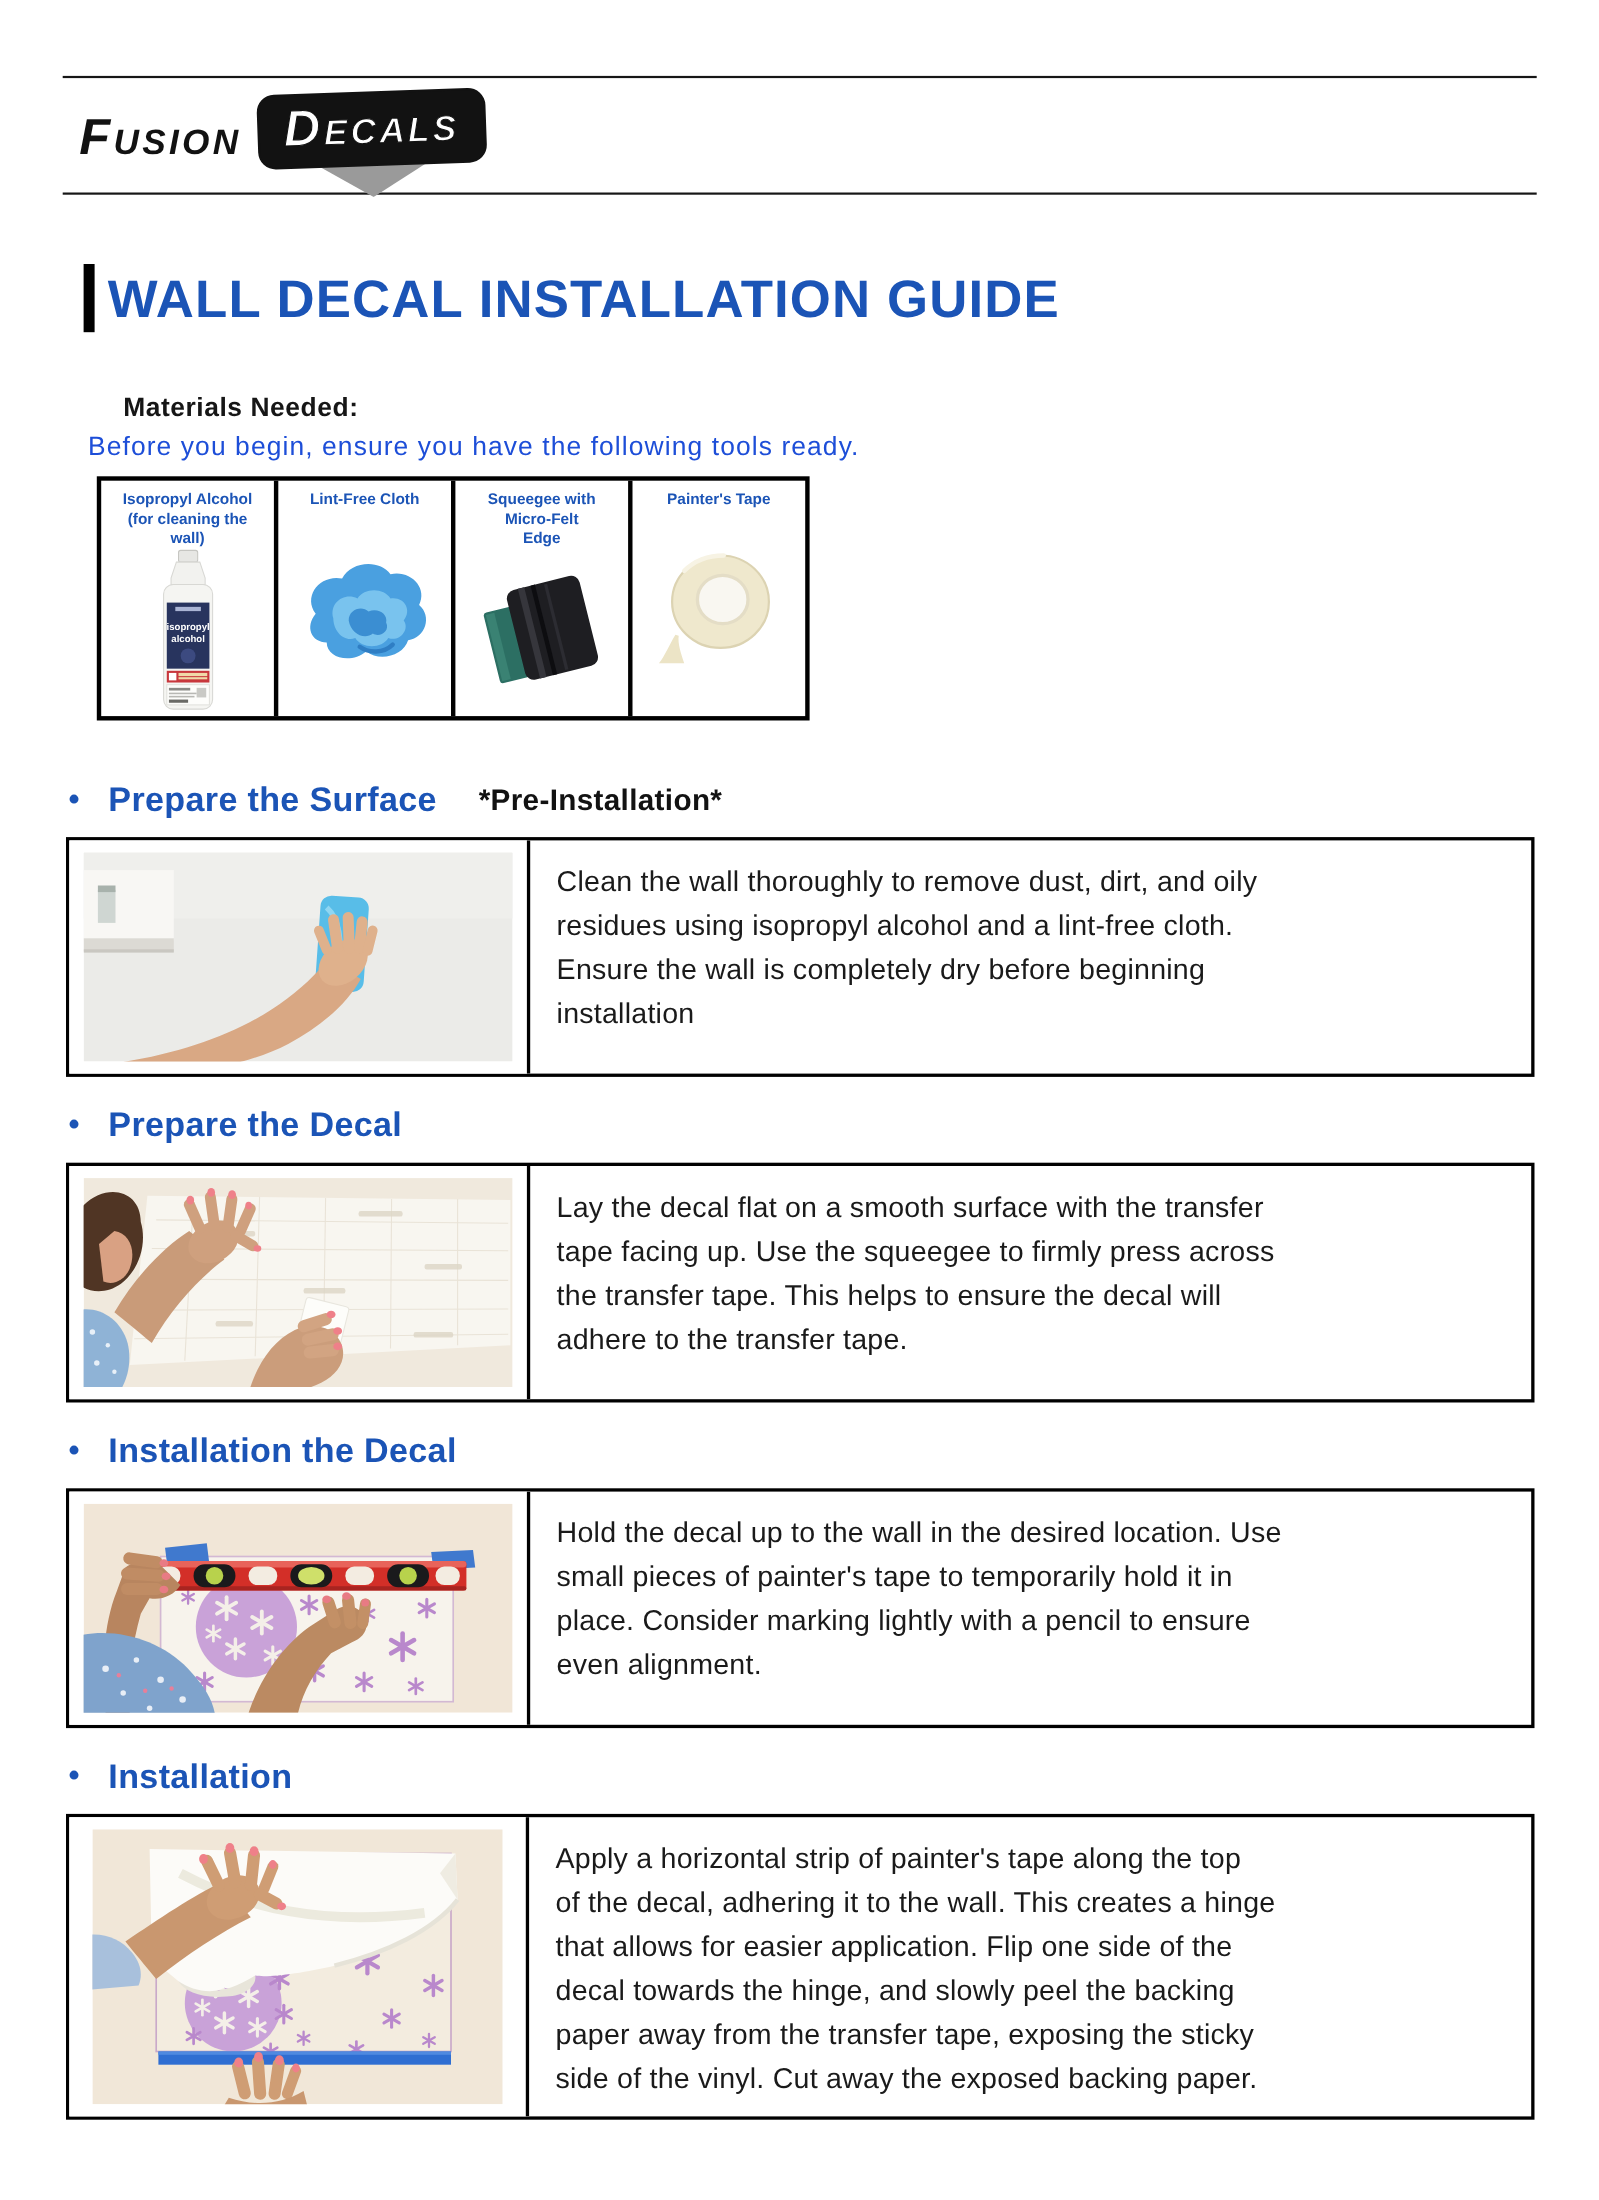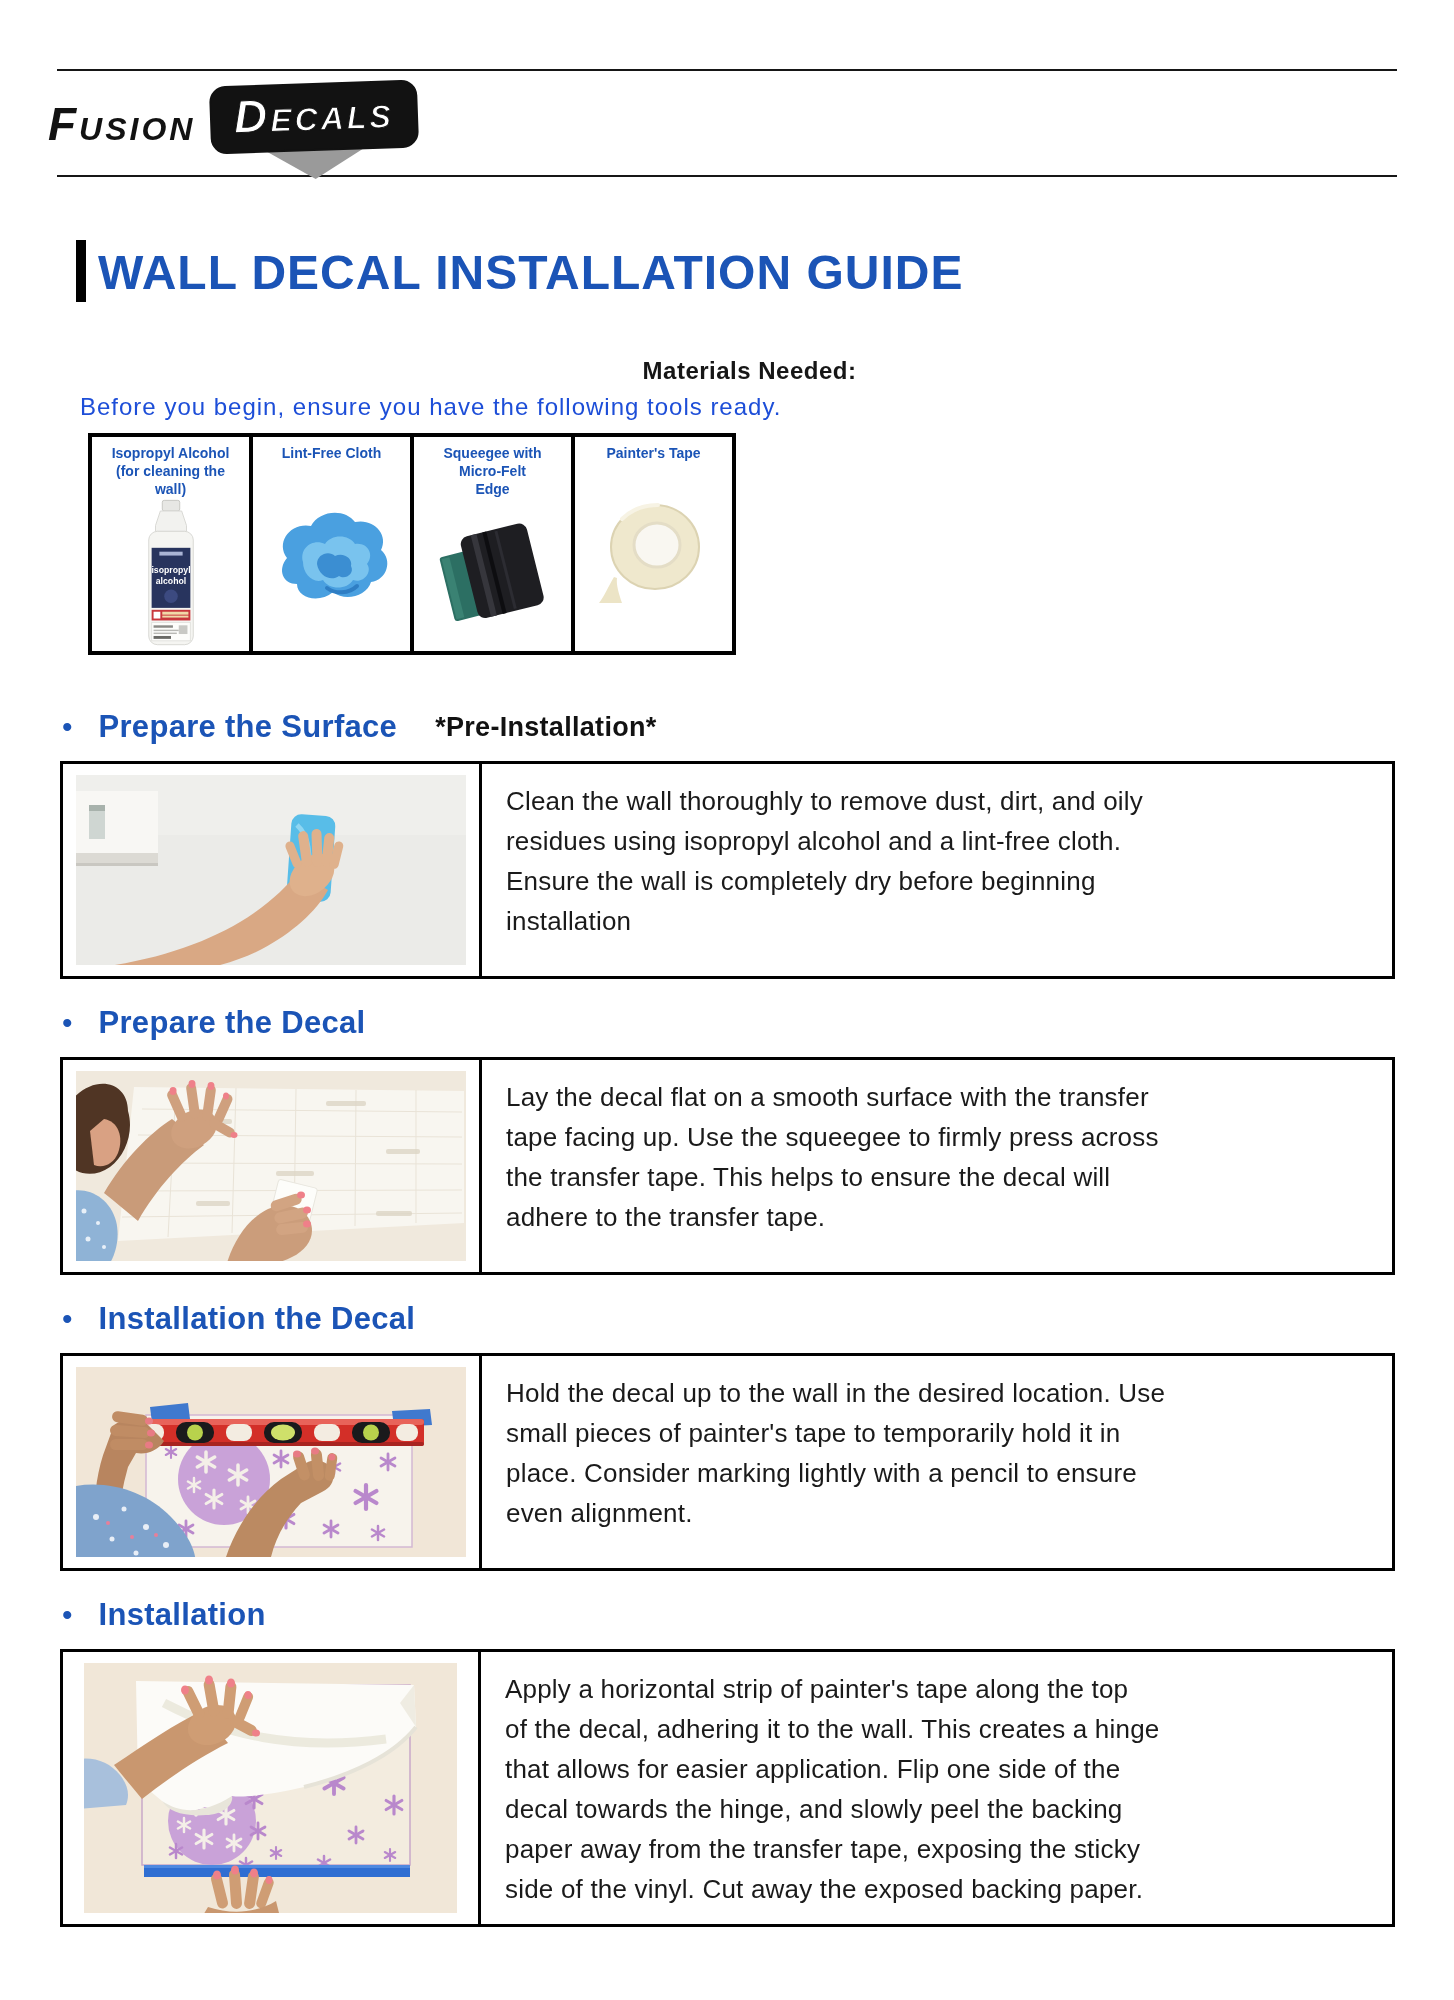--- a/index.html
+++ b/index.html
@@ -5,38 +5,38 @@
   :root { --accent:#1b54b6; --ink:#161616; }
   * { box-sizing:border-box; }
   html,body { margin:0; padding:0; background:#ffffff; }
   body { font-family:"Liberation Sans", sans-serif; color:var(--ink); }
   .page { position:relative; width:1454px; height:2000px; background:#fff; overflow:hidden; }
 
   .rule { height:2px; background:#161616; margin:0 57px; }
   .rule-top { margin-top:69px; }
 
   
-  .logo-row { position:relative; margin:12px 0 0 48px; height:92px; }
+  .logo-row { position:relative; margin:12px 0 0 72px; height:92px; }
   .logo-fusion { position:absolute; left:0; top:14px; font-size:46px; font-weight:bold; font-style:italic;
                  font-variant:small-caps; letter-spacing:3px; color:#121212; }
   .logo-tail { position:absolute; left:196px; top:56px; width:128px; height:40px; background:#9a9a9a;
                clip-path:polygon(0 0, 100% 10%, 56% 100%); }
   .logo-decals { position:absolute; left:164px; top:2px; background:#121212; color:#ffffff; border-radius:14px;
                  padding:2px 22px 8px; font-size:46px; font-weight:bold; font-style:italic;
                  font-variant:small-caps; letter-spacing:3px; transform:rotate(-2deg);
                  box-shadow:0 0 0 2px #121212; }
   .logo-decals-inner { -webkit-text-stroke:1px #121212; }
 
   
   .title-row { display:flex; align-items:center; margin:36px 0 0 76px;text-align:center; }
   .title-bar { width:10px; height:62px; background:#000; margin-right:12px; flex:0 0 auto; }
   .title-text { color:var(--accent); font-size:48px; font-weight:bold; letter-spacing:1px; line-height:1; padding-top:4px; }
 
   
-  .mat-heading { margin:28px 0 0 45px; font-size:24px; font-weight:bold; letter-spacing:0.5px;text-align:center; }
+  .mat-heading { margin:28px 0 0 112px; font-size:24px; font-weight:bold; letter-spacing:0.5px; }
   .mat-sub { margin:8px 0 0 80px; font-size:24px; letter-spacing:1px; color:#1d4ed8; }
   .mat-table { display:flex; margin:12px 0 0 88px; width:648px; height:222px; border:4px solid #000; background:#fff; }
   .mat-cell { flex:1 1 0; border-right:4px solid #000; display:flex; flex-direction:column; align-items:center; padding:7px 5px 8px; }
   .mat-cell:last-child { border-right:none; }
   .mat-label { color:var(--accent); font-weight:bold; font-size:14px; line-height:18px; text-align:center; white-space:pre-line; }
   .mat-img { margin:auto 0; display:flex; align-items:center; justify-content:center; }
 
   
   .section-heading { display:flex; align-items:center; margin:26px 0 16px 62px; }
   .section-heading.first { margin-top:54px; }

